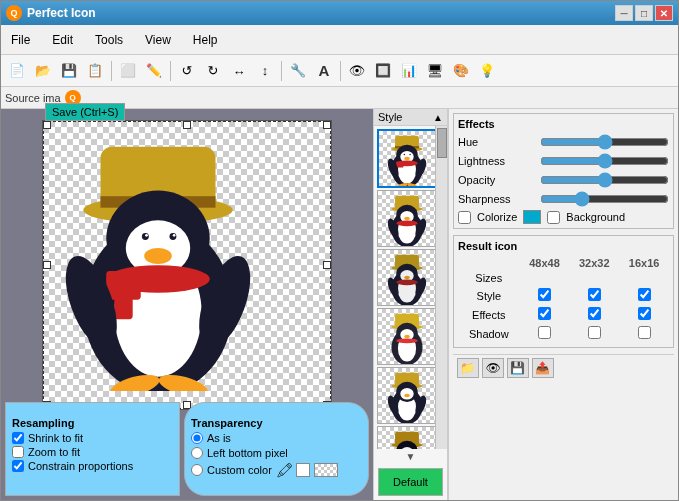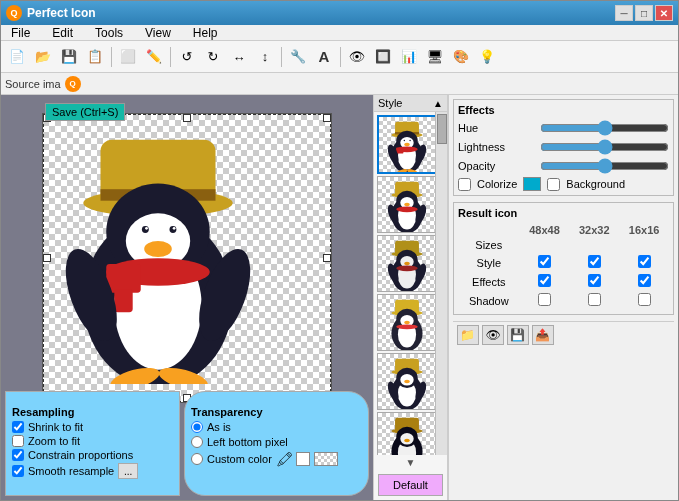--- a/index.html
+++ b/index.html
@@ -56,21 +56,21 @@
       font-size: 10px; font-weight: bold;
       color: #333;
     }
     .title-btn.close { background: #e05050; color: white; }
     .menu-bar {
       background: #f0f0f0;
       display: flex;
       align-items: center;
       padding: 2px 4px;
       border-bottom: 1px solid #ccc;
-      height: 16px;
+      height: 30px;
       gap: 10px;
     }
     .menu-item {
       padding: 2px 6px;
       cursor: pointer;
       font-size: 12px;
     }
     .toolbar {
       background: #f5f5f5;
       border-bottom: 1px solid #ccc;
@@ -251,22 +251,22 @@
     }
     .style-scroll-thumb {
       width: 10px;
       height: 30px;
       background: #b0b0b0;
       border: 1px solid #888;
       margin: 2px auto;
     }
     .default-btn {
       margin: 4px;
-      height: 22px;
-      background: #f0abfc;
+      height: 28px;
+      background: #22c55e;
       border: 1px solid #aaa;
       cursor: pointer;
       font-size: 11px;
     }
     
     .right-panel {
       width: 230px;
       background: #f0f0f0;
       border-left: 1px solid #ccc;
       display: flex;
@@ -463,25 +463,20 @@
             <input type="checkbox" checked="" style="">
             <span>Shrink to fit</span>
           </div>
           <div class="checkbox-row">
             <input type="checkbox" style="">
             <span>Zoom to fit</span>
           </div>
           <div class="checkbox-row">
             <input type="checkbox" checked="" style="">
             <span>Constrain proportions</span>
-          </div>
-          <div class="checkbox-row">
-            <input type="checkbox" checked="" style="">
-            <span>Smooth resample</span>
-            <button class="dotdot-btn">...</button>
           </div>
         </div>
 
         <div class="panel-transparency">
           <div class="panel-title">Transparency</div>
           <div class="radio-row">
             <input type="radio" name="trans" checked="" style="">
             <span>As is</span>
           </div>
           <div class="radio-row">
@@ -607,20 +602,24 @@
           <span class="slider-label">Hue</span>
           <input type="range" min="0" max="100" value="50" style="flex: 1 1 0%;">
         </div>
         <div class="slider-row">
           <span class="slider-label">Lightness</span>
           <input type="range" min="0" max="100" value="50" style="flex: 1 1 0%;">
         </div>
         <div class="slider-row">
           <span class="slider-label">Opacity</span>
           <input type="range" min="0" max="100" value="50" style="flex: 1 1 0%;">
+        </div>
+        <div class="slider-row">
+          <span class="slider-label">Sharpness</span>
+          <input type="range" min="0" max="100" value="30" style="flex: 1 1 0%;">
         </div>
         <div class="colorize-row">
           <input type="checkbox" style="">
           <span>Colorize</span>
           <div class="colorize-swatch"></div>
           <input type="checkbox" style="">
           <span>Background</span>
         </div>
       </div>
 

